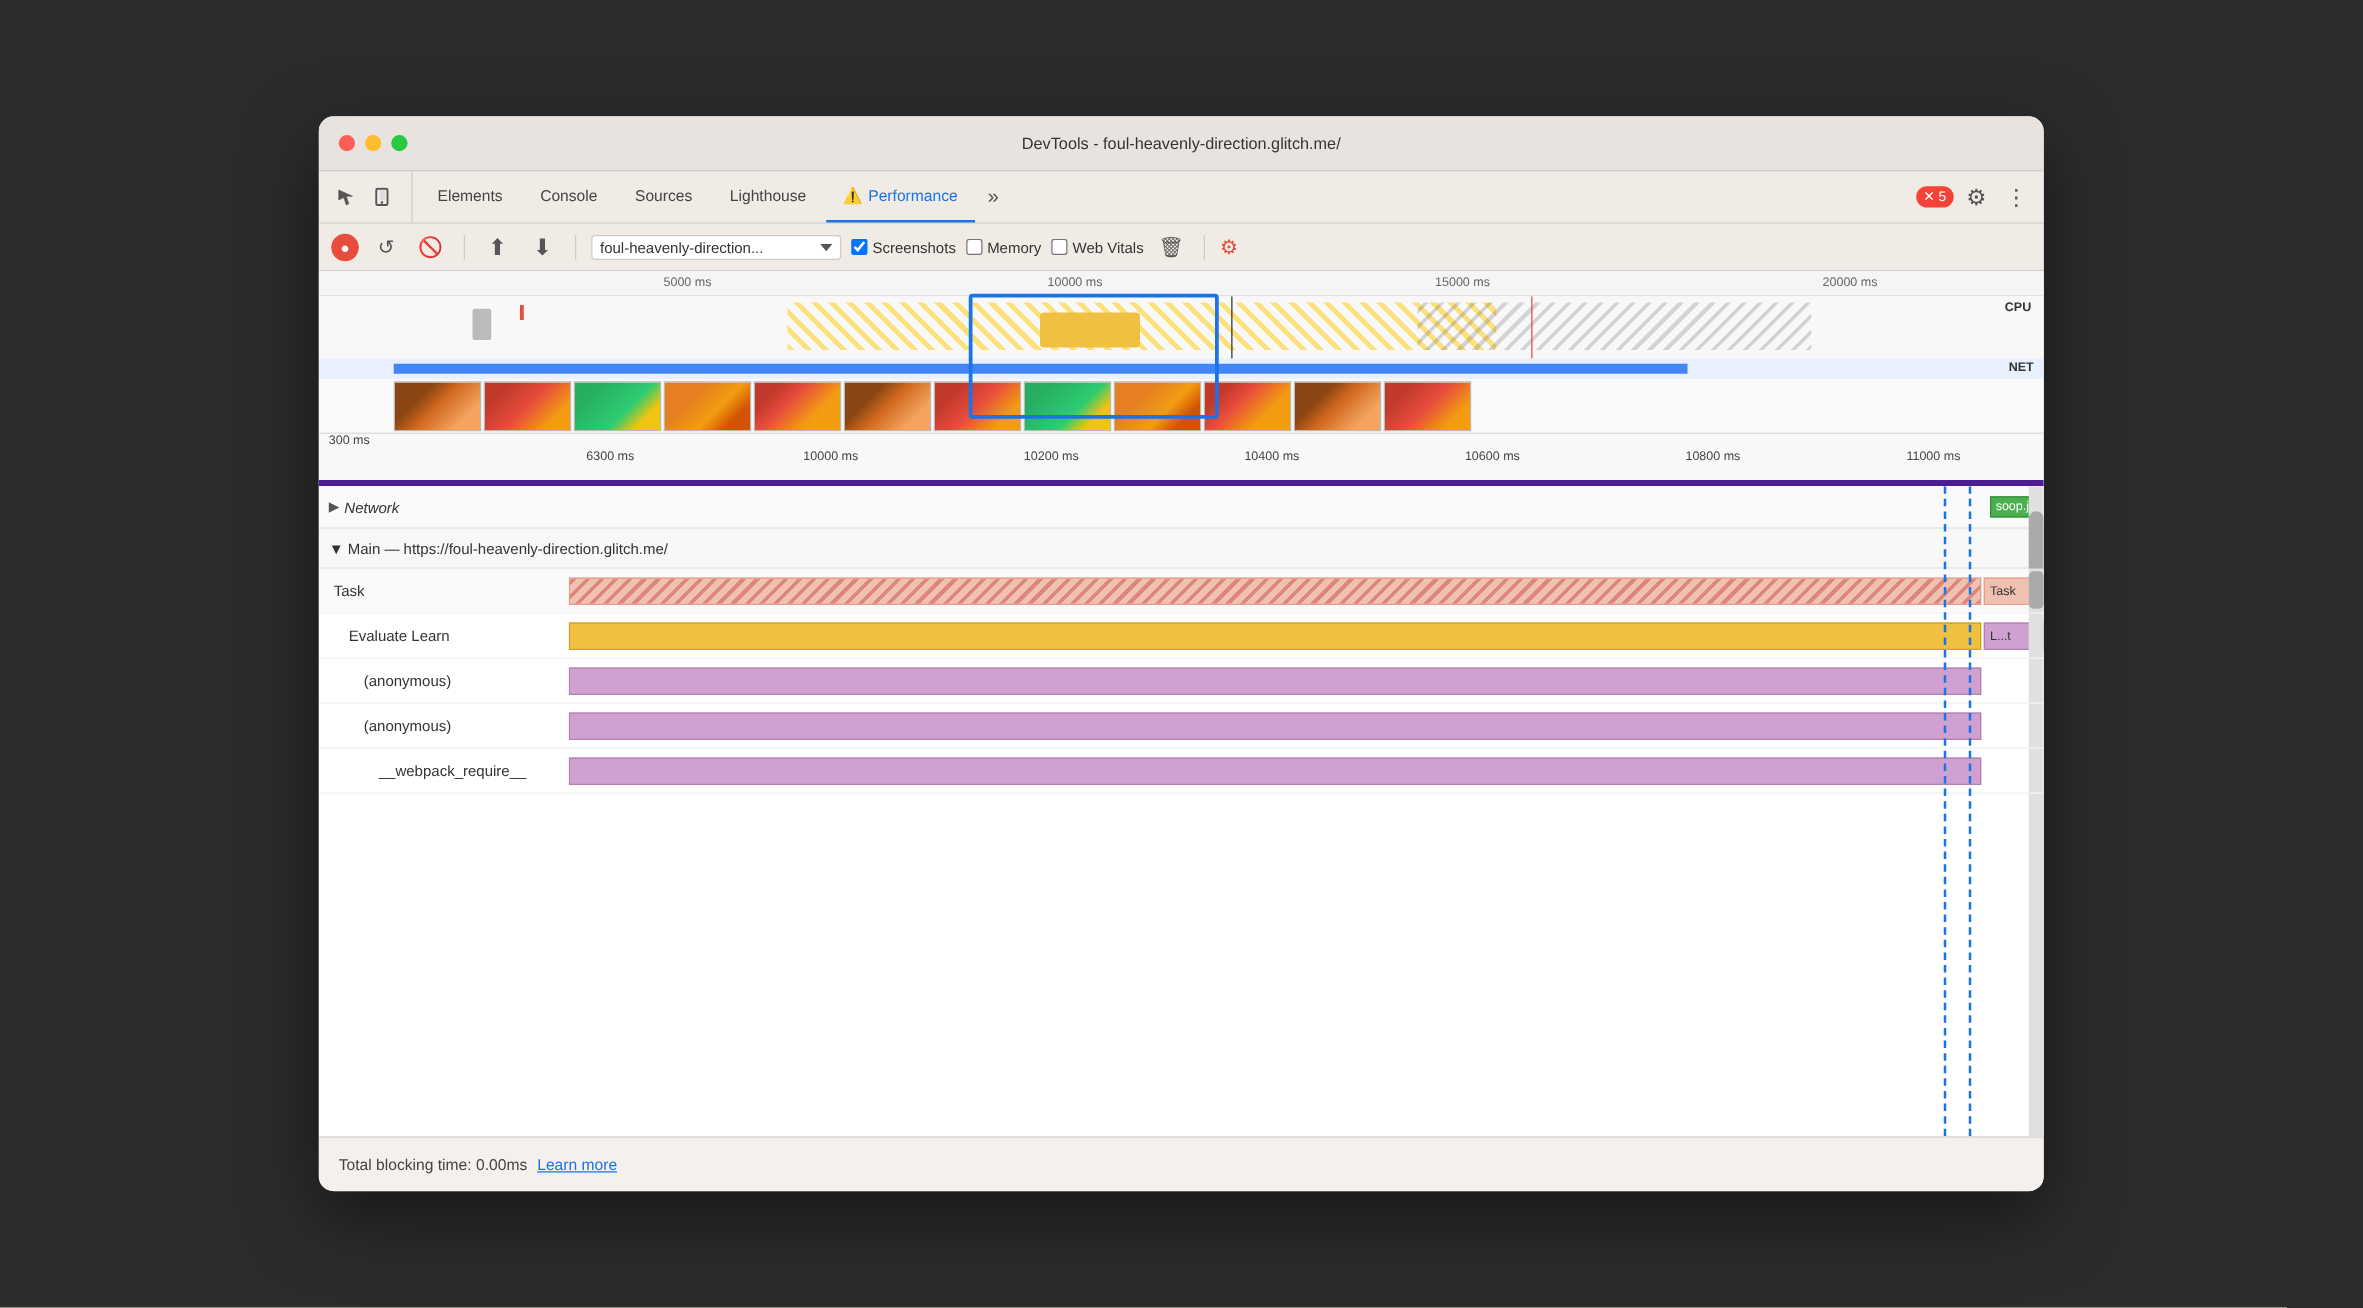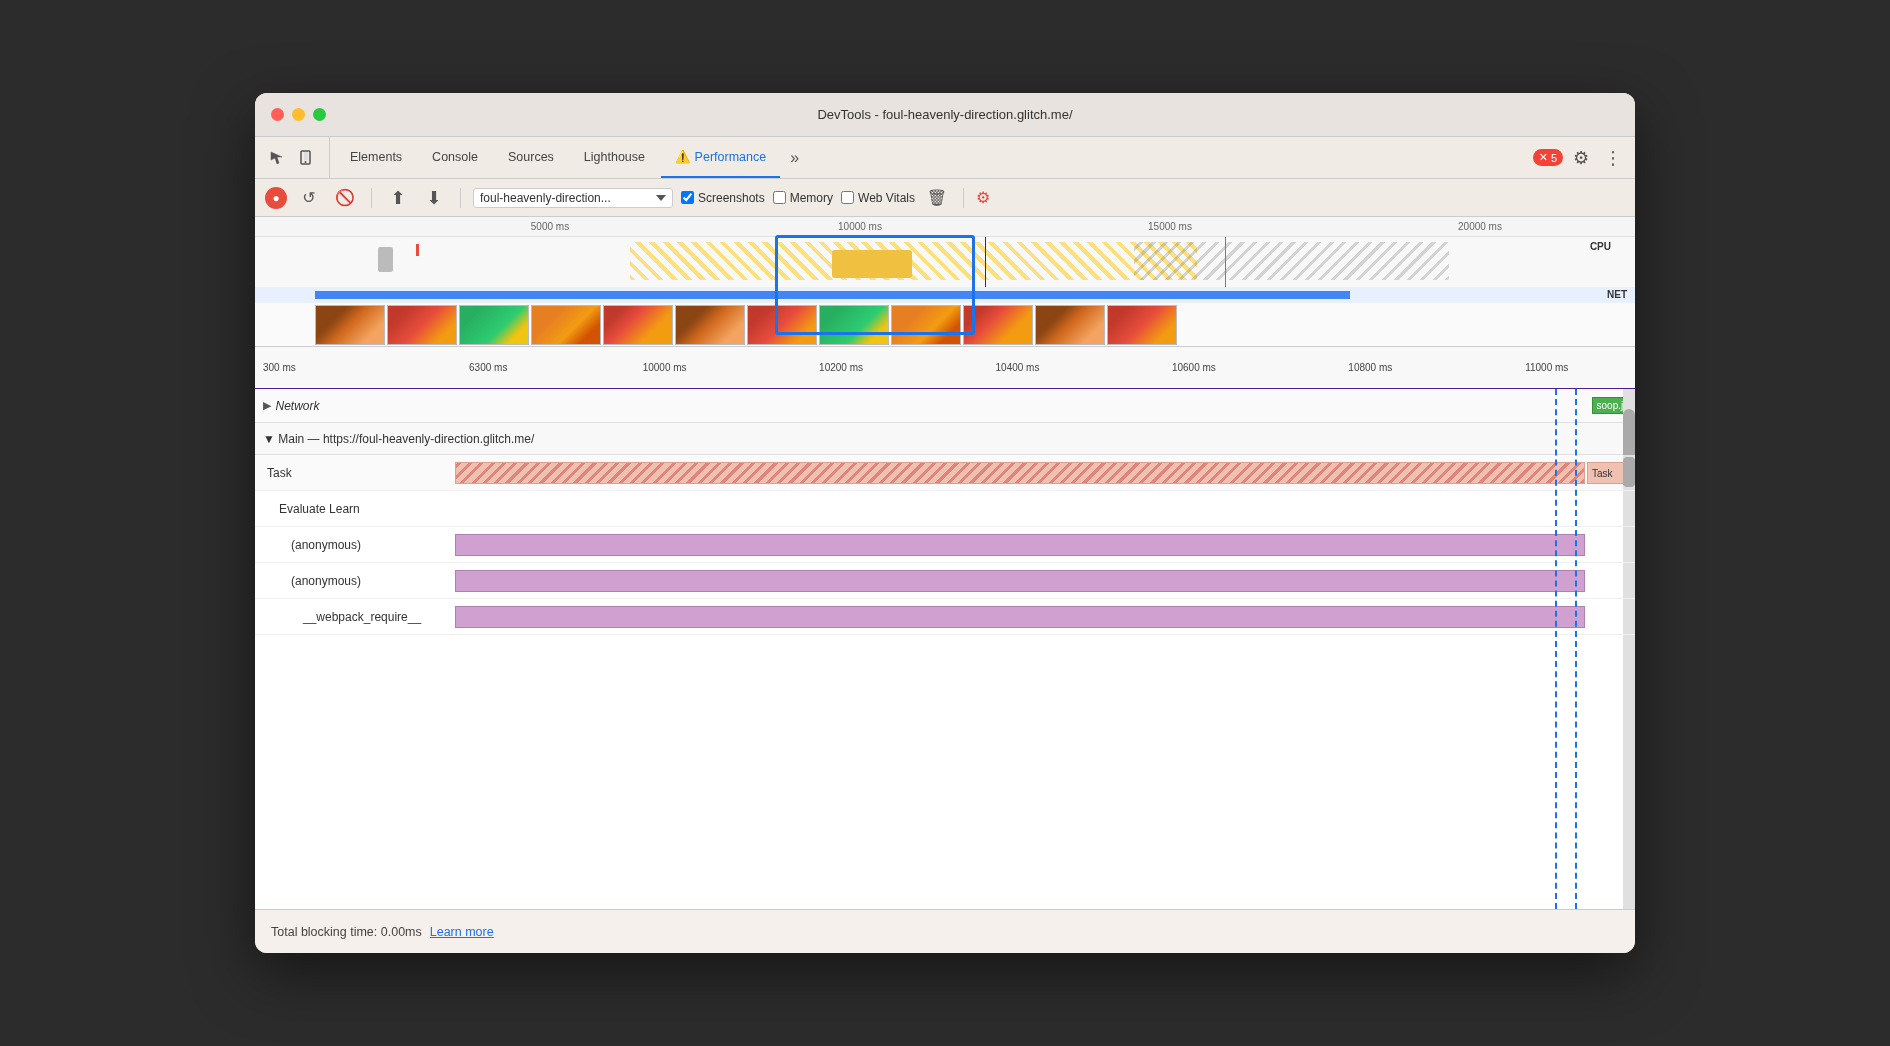--- a/index.html
+++ b/index.html
@@ -202,21 +202,21 @@
       color: #666;
     }
     .cpu-area {
       height: 50px;
       background: #f8f8f8;
       position: relative;
       overflow: hidden;
     }
     .cpu-label {
       position: absolute;
-      right: 24px;
+      right: 10px;
       top: 4px;
       font-size: 10px;
       color: #333;
       font-weight: bold;
     }
     .net-area {
       height: 16px;
       background: #e8f0fe;
       position: relative;
     }
@@ -255,23 +255,22 @@
       pointer-events: none;
       top: 18px;
       left: 520px;
       width: 200px;
       height: 100px;
     }
     
     .timeline-detail {
       height: 42px;
       background: #f8f8f8;
-      border-bottom: 1px solid #4c1d95;
-      display: flex;
-      align-items: center;
+      border-bottom: 5px solid #4c1d95;
+      display: flex;
       padding: 0 0;
       position: relative;
       font-size: 10px;
       color: #444;
       overflow: hidden;
       gap: 25px;
     }
     .detail-ruler {
       display: flex;
       align-items: center;
@@ -646,20 +645,26 @@
 
       <div style="position:absolute;right:0;top:0;bottom:0;width:12px;background:#e0e0e0;">
         <div style="width:12px;height:30px;background:#aaa;border-radius:4px;position:absolute;top:2px;"></div>
       </div>
     </div>
 
     <div class="flame-row" style="background:white;">
       <div class="flame-row-label" style="padding-left:24px;">
         <span>Evaluate Learn</span>
       </div>
+      <div class="flame-row-bar-area">
+        <div class="flame-bar bar-evaluate" style="left:0;right:50px;"></div>
+        <div class="flame-bar" style="right:0;width:48px;background:#d0a0d0;border:1px solid #b080b0;">
+          <span style="font-size:10px;color:#333;">L...t</span>
+        </div>
+      </div>
       <div style="position:absolute;right:0;top:0;bottom:0;width:12px;background:#e0e0e0;"></div>
     </div>
 
     <div class="flame-row" style="background:white;">
       <div class="flame-row-label" style="padding-left:36px;">
         <span>(anonymous)</span>
       </div>
       <div class="flame-row-bar-area">
         <div class="flame-bar bar-anon" style="left:0;right:50px;"></div>
       </div>

